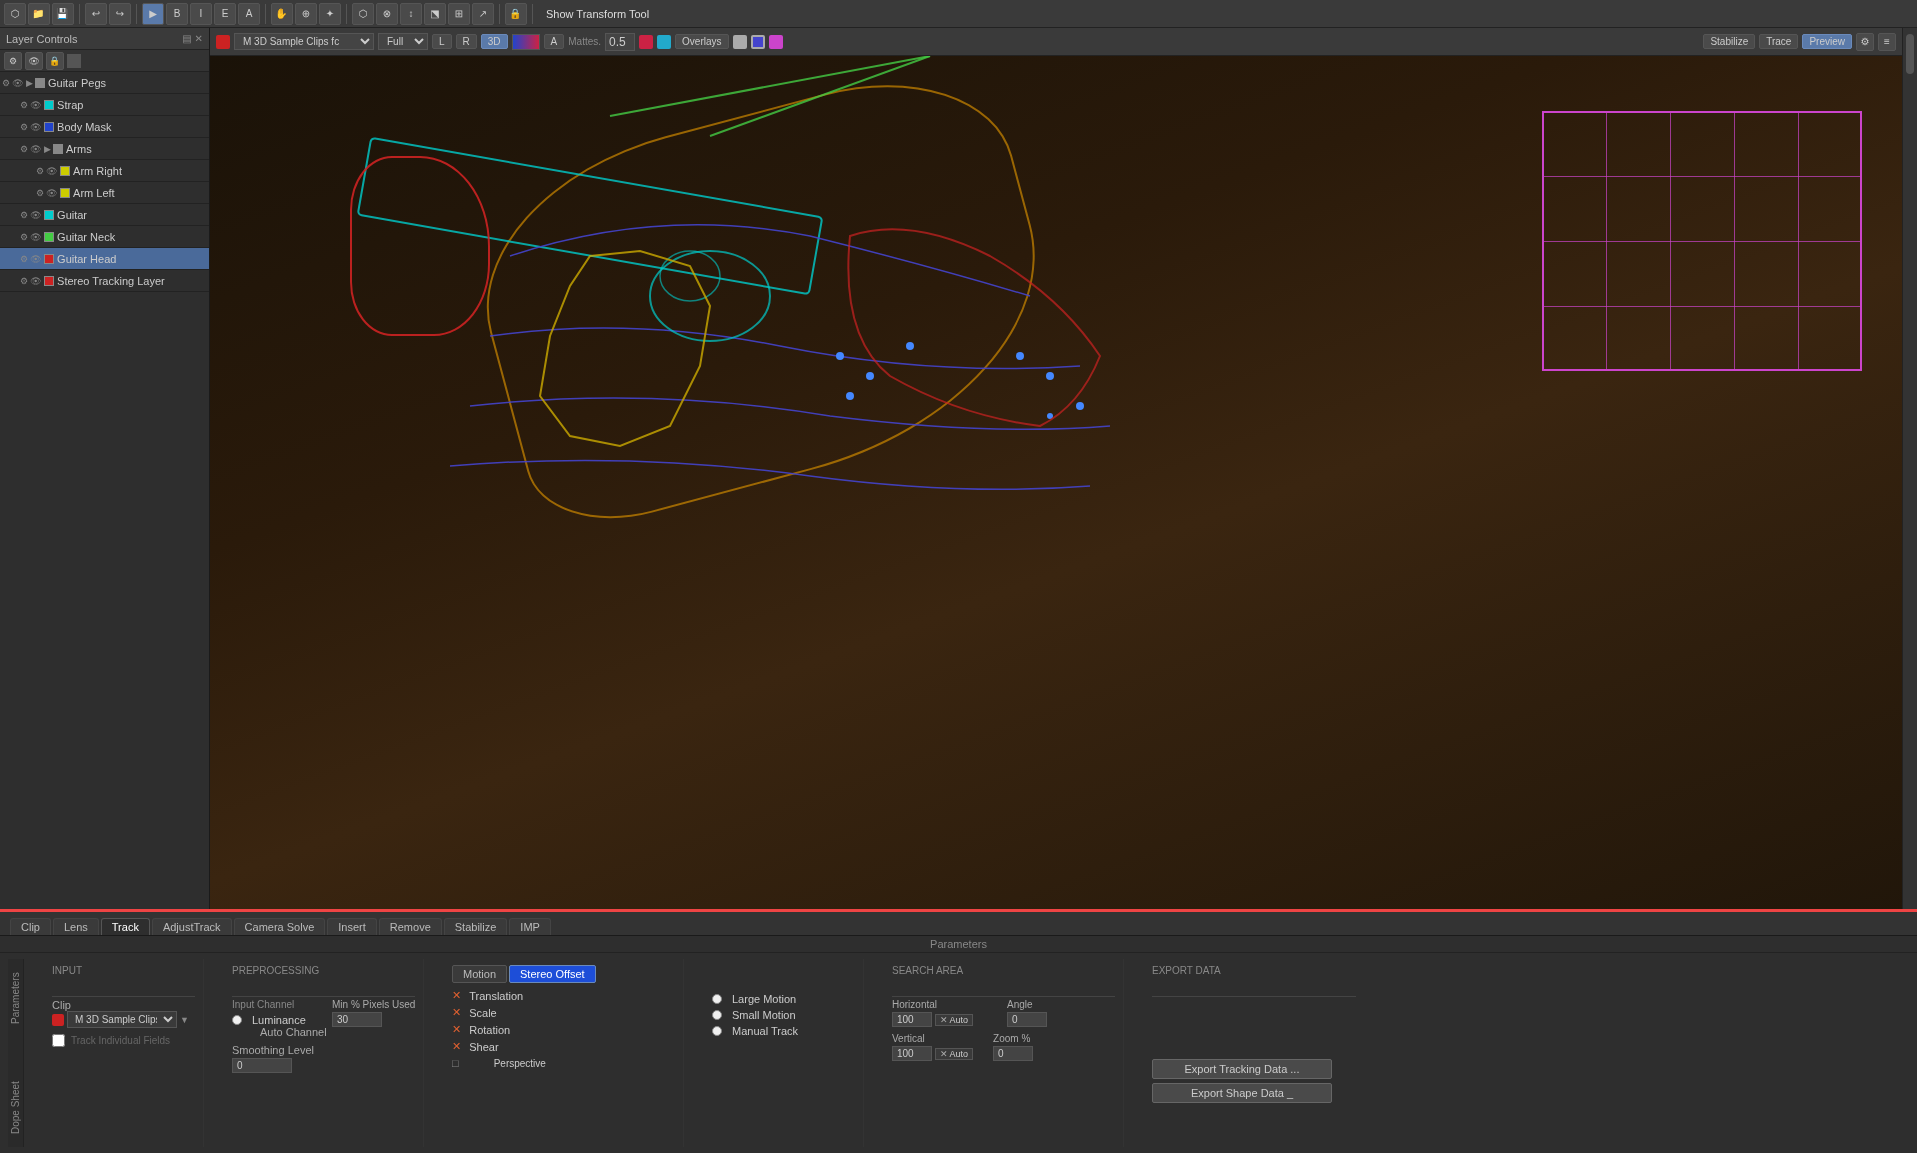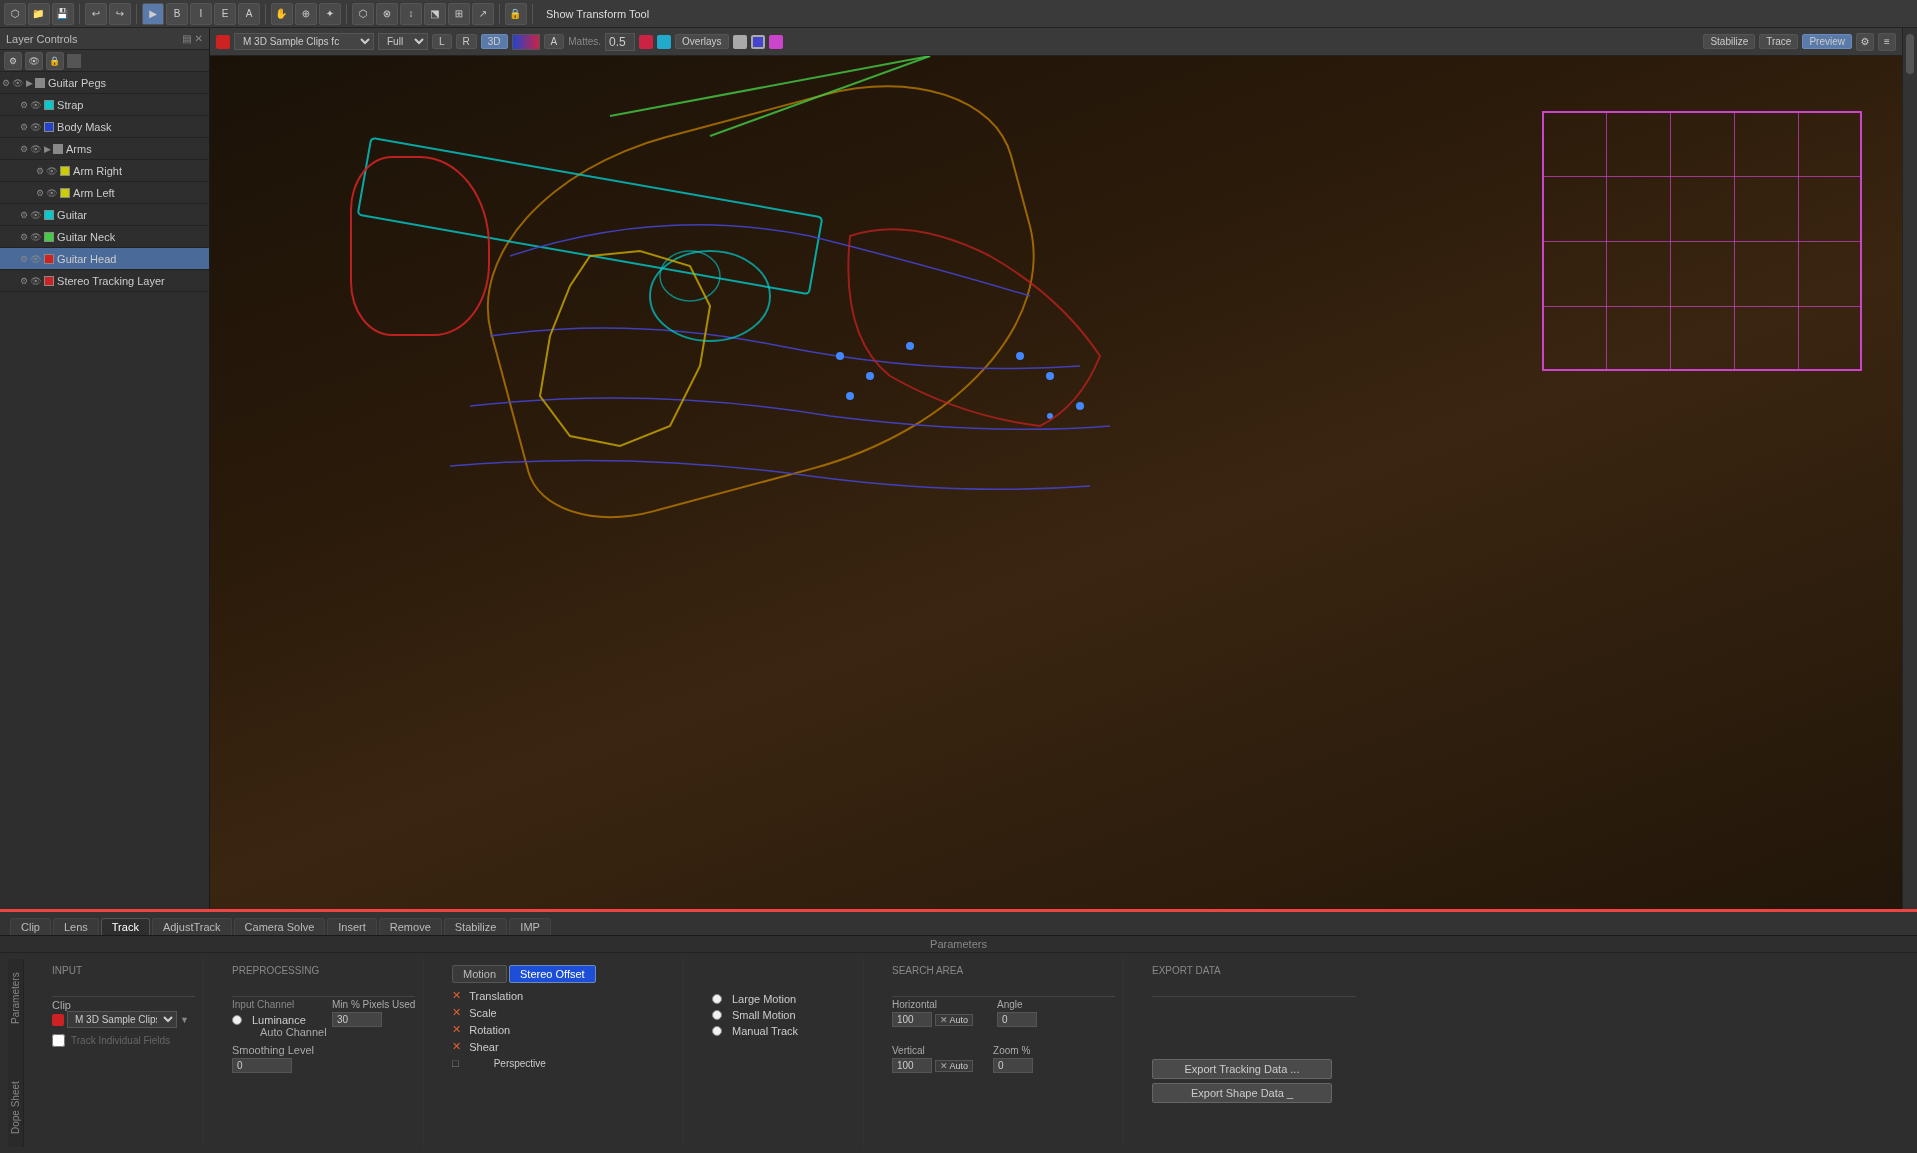--- a/index.html
+++ b/index.html
@@ -956,21 +956,21 @@
       </div>
       <div class="checkbox-row">
         <div class="radio-dot"></div>
         <span style="color:#ccc;font-size:11px;">Manual Track</span>
       </div>
     </div>
 
     <div style="min-width:240px;padding:6px 8px;border-right:1px solid #333;">
       <div class="param-section-title">Search Area</div>
 
-      <div style="display:flex;gap:24px;margin-bottom:18px;">
+      <div style="display:flex;gap:34px;margin-bottom:6px;">
         <div>
           <div style="color:#aaa;font-size:10px;">Horizontal</div>
           <div style="display:flex;align-items:center;gap:3px;margin-top:2px;">
             <input class="param-input" style="width: 40px;" value="100">
             <button class="auto-btn">
               <span class="auto-x">✕</span>
               <span>Auto</span>
             </button>
           </div>
         </div>

